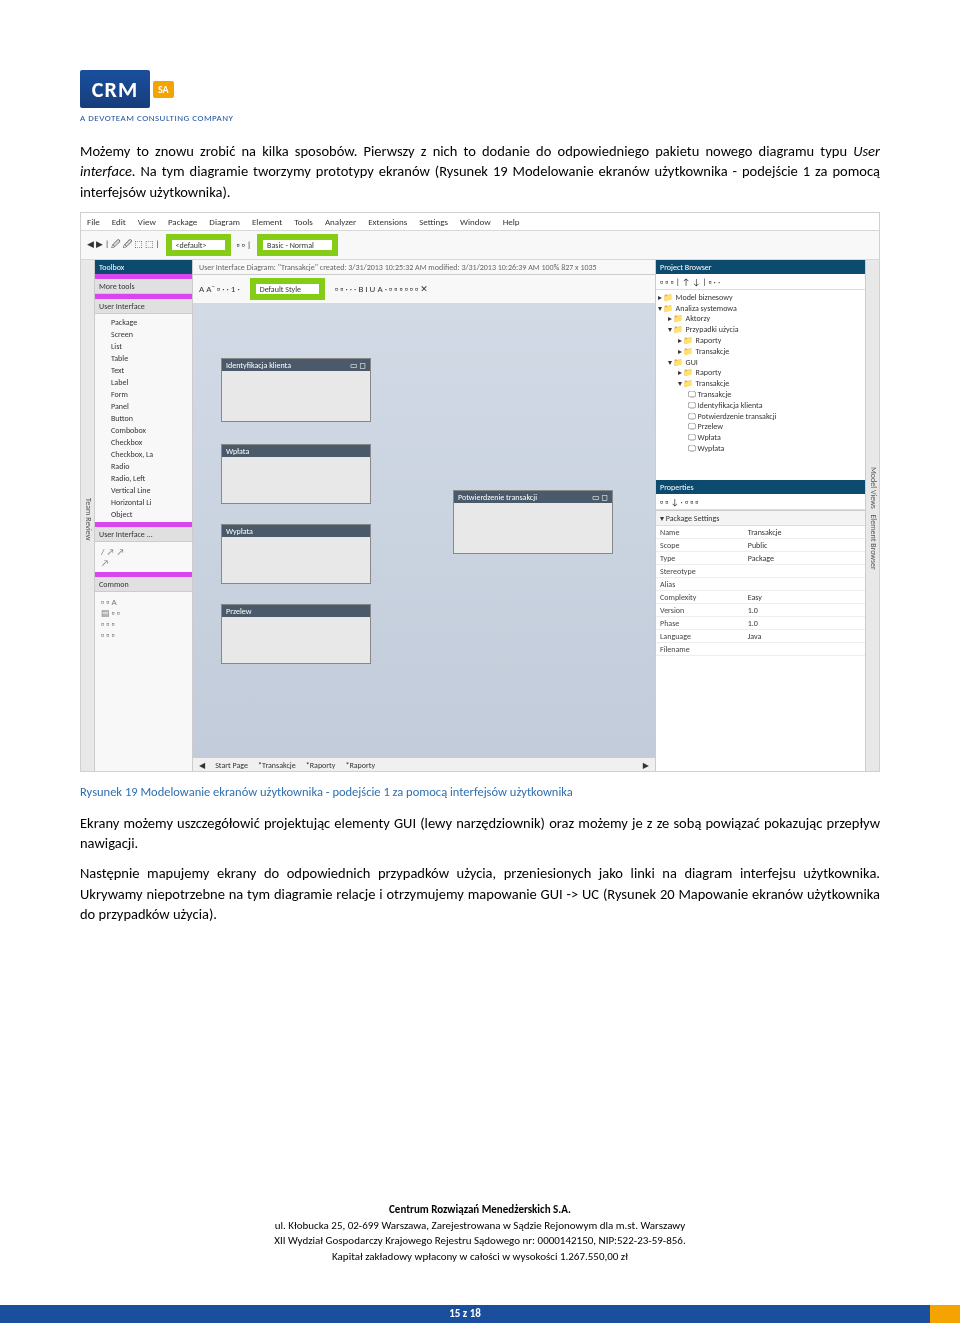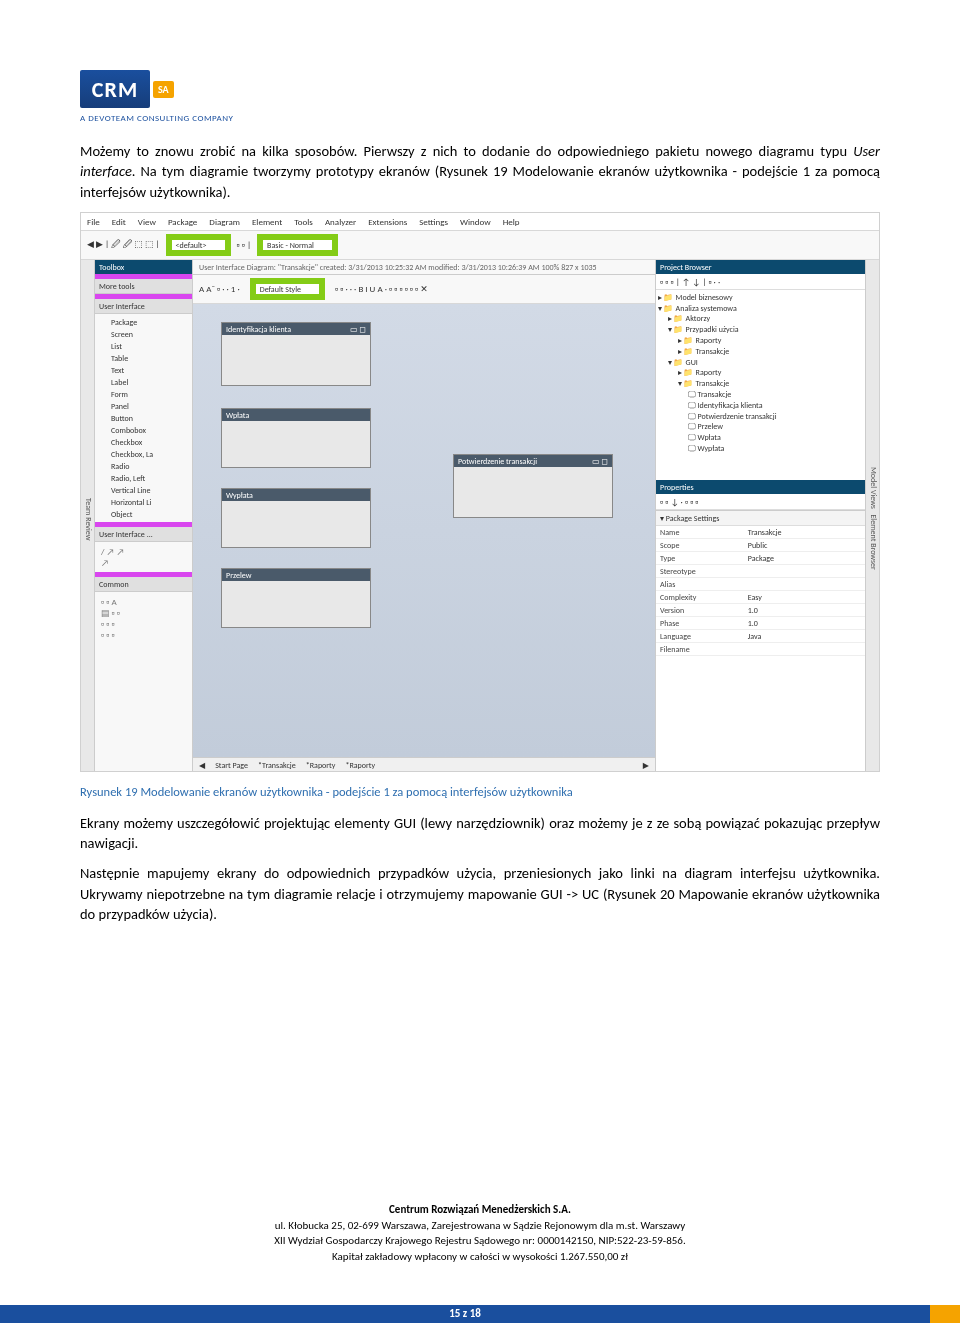--- a/index.html
+++ b/index.html
@@ -22,21 +22,21 @@
   .ea-vtab { width: 14px; background: #e8e8e8; border-right: 1px solid #ccc; writing-mode: vertical-rl; text-align: center; font-size: 8px; padding-top: 6px; color: #555; }
   .ea-vtab-r { writing-mode: vertical-rl; border-left: 1px solid #ccc; border-right: none; }
   .ea-toolbox { width: 98px; background: #f8f8f8; border-right: 1px solid #ccc; }
   .ea-pane-title { background: #0c4a6e; color: #fff; font-size: 8px; padding: 2px 4px; }
   .ea-tool-hdr { background: #e0e0e0; padding: 2px 4px; font-size: 8px; border-top: 5px solid #d946ef; border-bottom: 1px solid #ccc; }
   .ea-tool-list { padding: 2px 0; }
   .ea-tool-item { padding: 1px 4px 1px 16px; font-size: 8px; }
   .ea-canvas-wrap { flex: 1; display: flex; flex-direction: column; }
   .ea-canvas-hdr { background: #f8f8f8; border-bottom: 1px solid #ccc; font-size: 8px; padding: 2px 6px; color: #666; }
   .ea-canvas { flex: 1; background: linear-gradient(#d2dae6,#c2ccda); position: relative; }
-  .ea-block { position: absolute; background: #e8e8e8; border: 1px solid #888; }
+  .ea-block { position: absolute; background: #e8e8e8; border: 1px solid #888; margin-top: 36px; }
   .ea-block-title { background: #4a5a6a; color: #fff; font-size: 8px; padding: 1px 4px; display: flex; justify-content: space-between; }
   .ea-tabs { background: #f0f0f0; border-top: 1px solid #ccc; padding: 2px 6px; display: flex; gap: 10px; font-size: 8px; }
   .ea-right { width: 210px; background: #fff; border-left: 1px solid #ccc; display: flex; flex-direction: column; }
   .ea-tree { flex: none; height: 190px; overflow: hidden; padding: 2px; font-size: 8px; line-height: 1.35; }
   .ea-tree .ti { white-space: nowrap; }
   .ea-props { border-top: 1px solid #ccc; flex: 1; }
   .ea-props table { width: 100%; font-size: 8px; border-collapse: collapse; }
   .ea-props td { padding: 1px 4px; border-bottom: 1px solid #eee; }
   .ea-props td:first-child { width: 42%; color: #444; }
 

